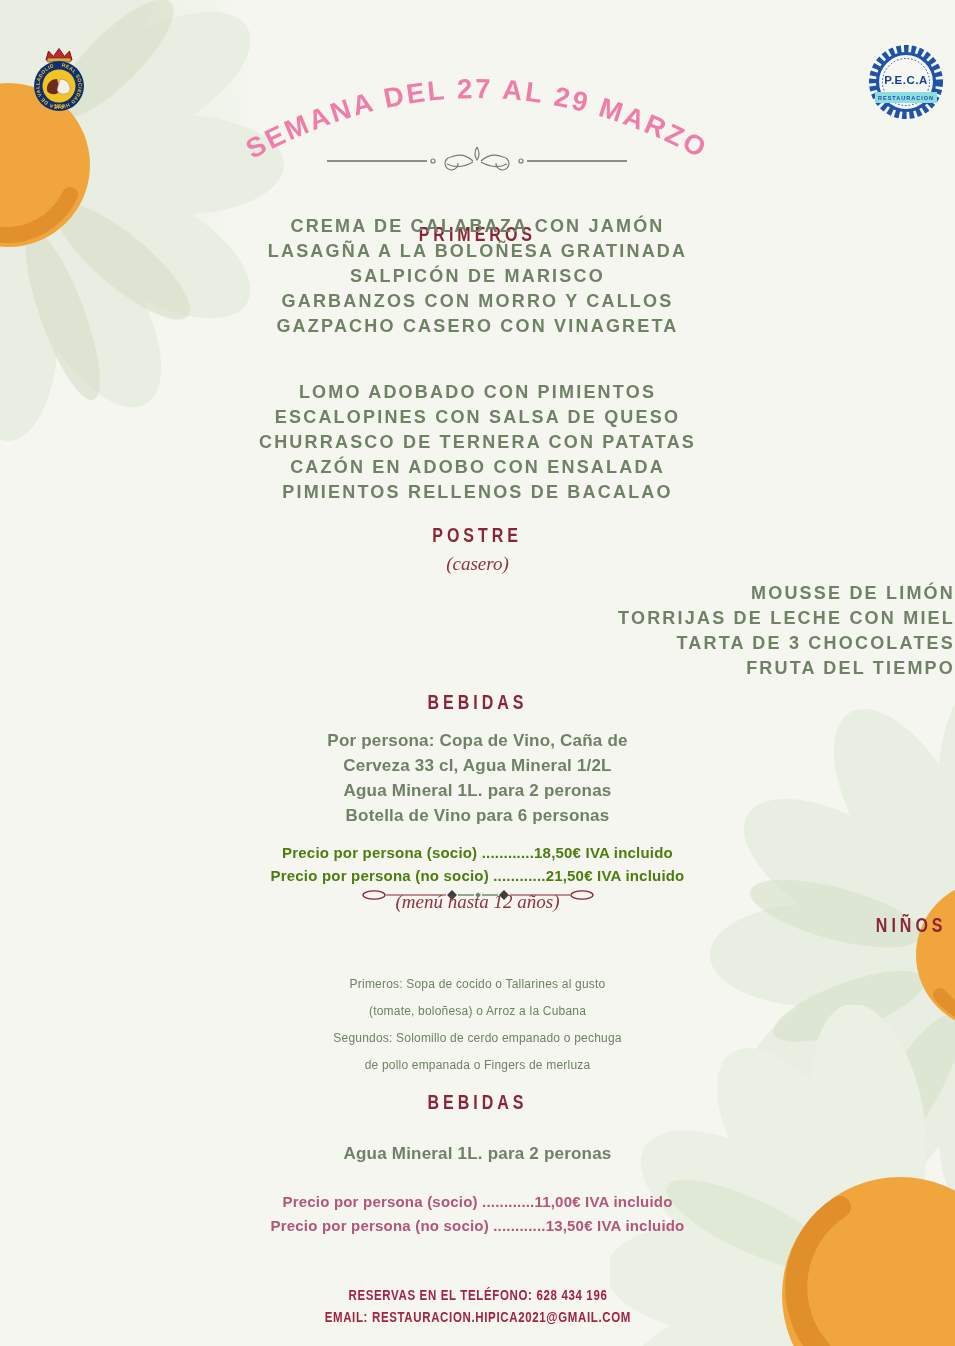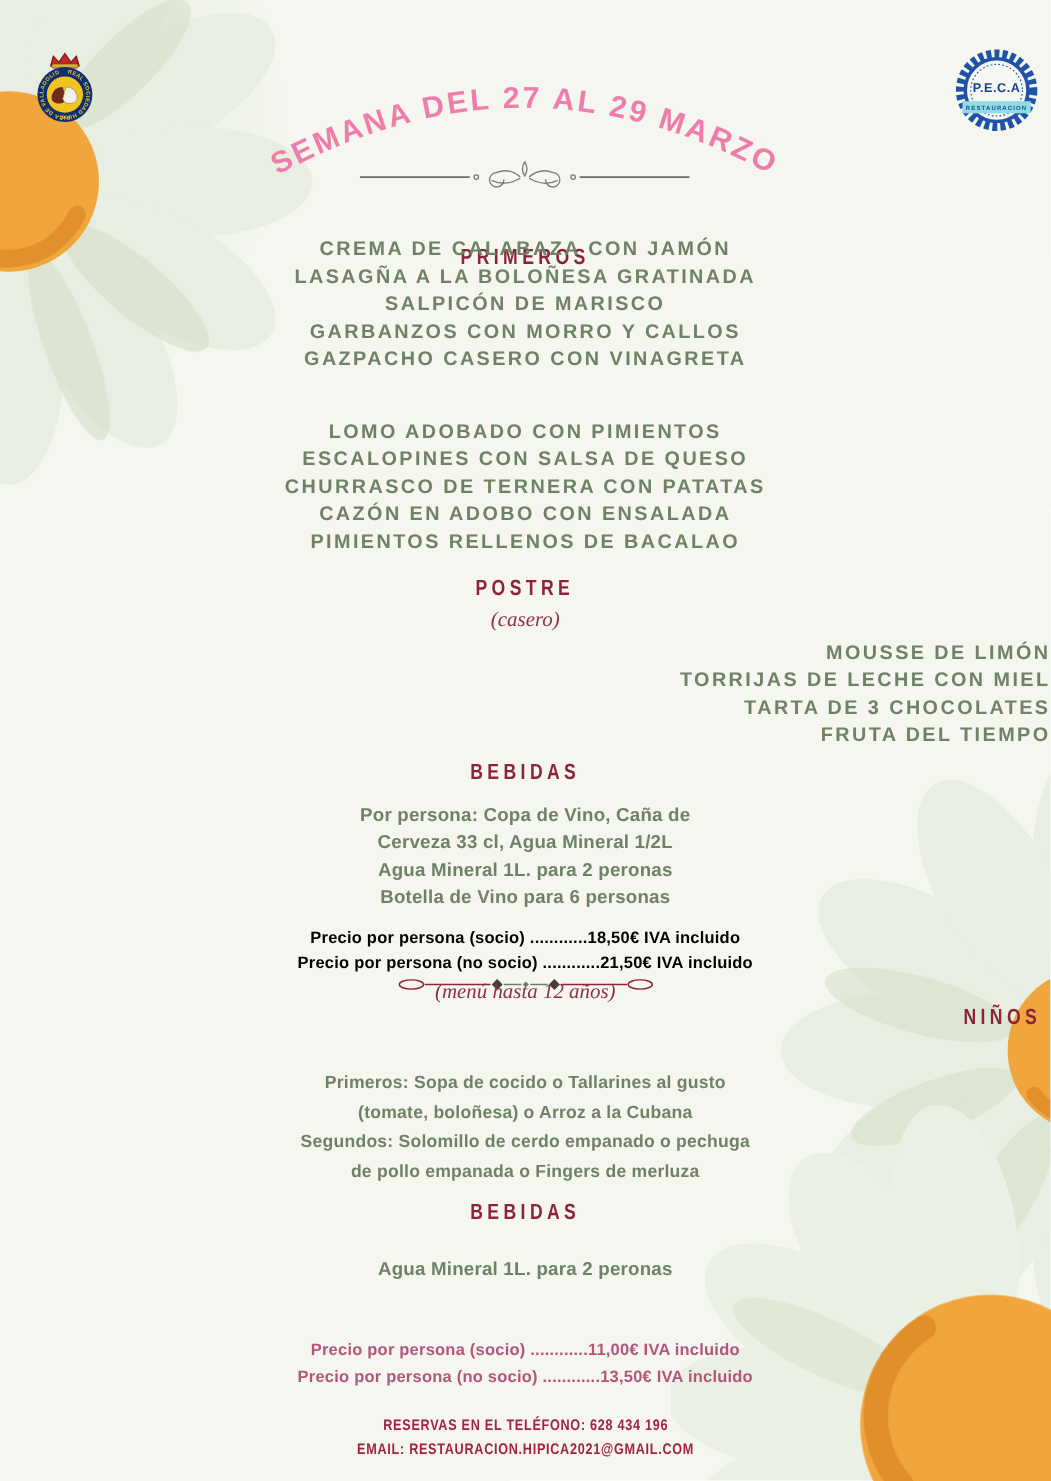--- a/index.html
+++ b/index.html
@@ -26,25 +26,25 @@
   }
   .note{
     font-family:"Liberation Serif", serif; font-style:italic;
     font-size:19px; color:#8e3140;
   }
   .mixed-list div{
     font-size:17px; font-weight:700; color:#6f8266;
     letter-spacing:.2px; line-height:25px;
   }
   .kids-list div{
-    font-size:16px; font-weight:700; color:#6f8266;
+    font-size:12px; font-weight:400; color:#6f8266;
     letter-spacing:.2px; line-height:27px;
   }
   .price-list div{
-    font-size:15px; font-weight:700; color:#000000; line-height:23px; letter-spacing:.2px;
+    font-size:15px; font-weight:700; color:#4d7c0f; line-height:23px; letter-spacing:.2px;
   }
   .price-list.pink div{color:#b2567b; line-height:24px;}
   .contact{
     font-size:14px; font-weight:700; color:#a02340; letter-spacing:.8px; line-height:22px;
   }
   .contact > span{display:inline-block; transform:scaleX(.82);}
 </style>
 </head>
 <body>
 
@@ -253,21 +253,21 @@
       <div>de pollo empanada o Fingers  de merluza</div>
     </div>
 
   <div class="content-block heading" style="top:1091px;">
     <span>BEBIDAS</span>
   </div>
   <div class="content-block mixed-list" style="top:1141px; font-size:19px;">
       <div>Agua Mineral 1L. para 2 peronas</div>
     </div>
 
-  <div class="content-block price-list pink" style="top:1216px;">
+  <div class="content-block price-list pink" style="top:1190px;">
       <div>Precio por persona (socio) ............11,00€ IVA incluido</div>
       <div>Precio por persona (no socio) ............13,50€ IVA incluido</div>
     </div>
 
   <div class="content-block contact" style="top:1284px;">
     <span>RESERVAS EN EL TELÉFONO:  628 434 196</span>
   </div>
   <div class="content-block contact" style="top:1306px;">
     <span>EMAIL: RESTAURACION.HIPICA2021@GMAIL.COM</span>
   </div>

